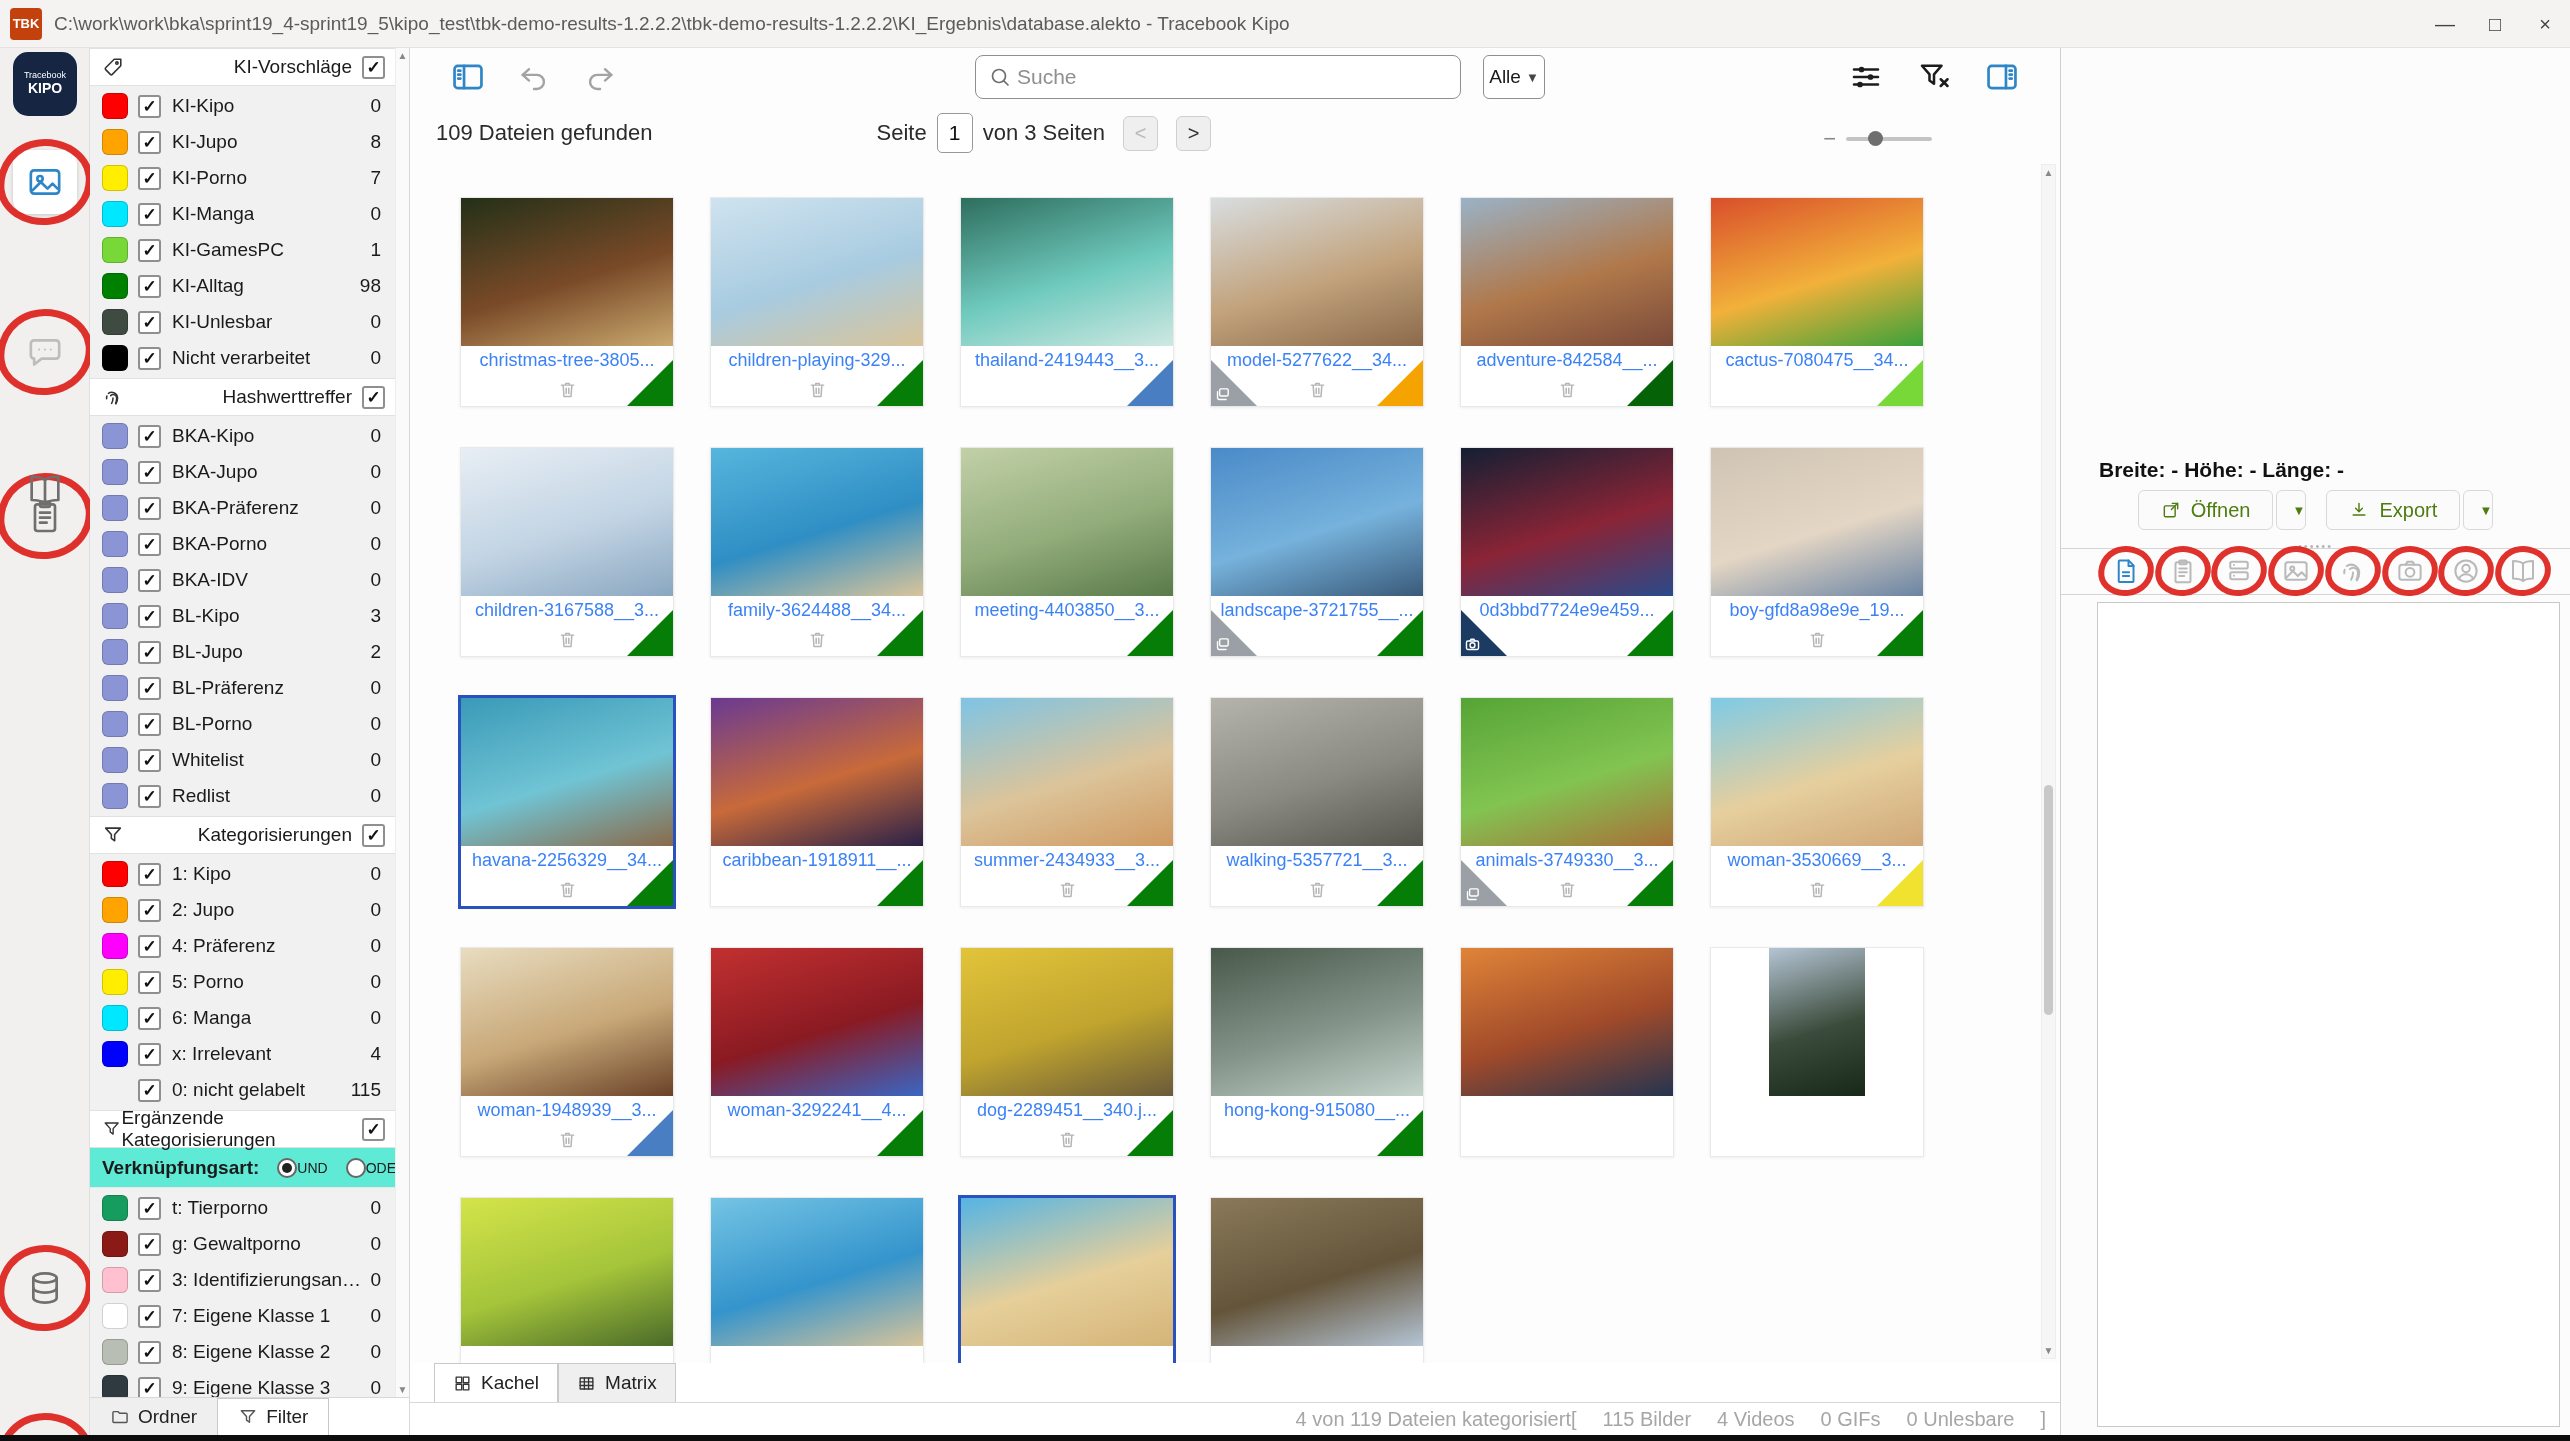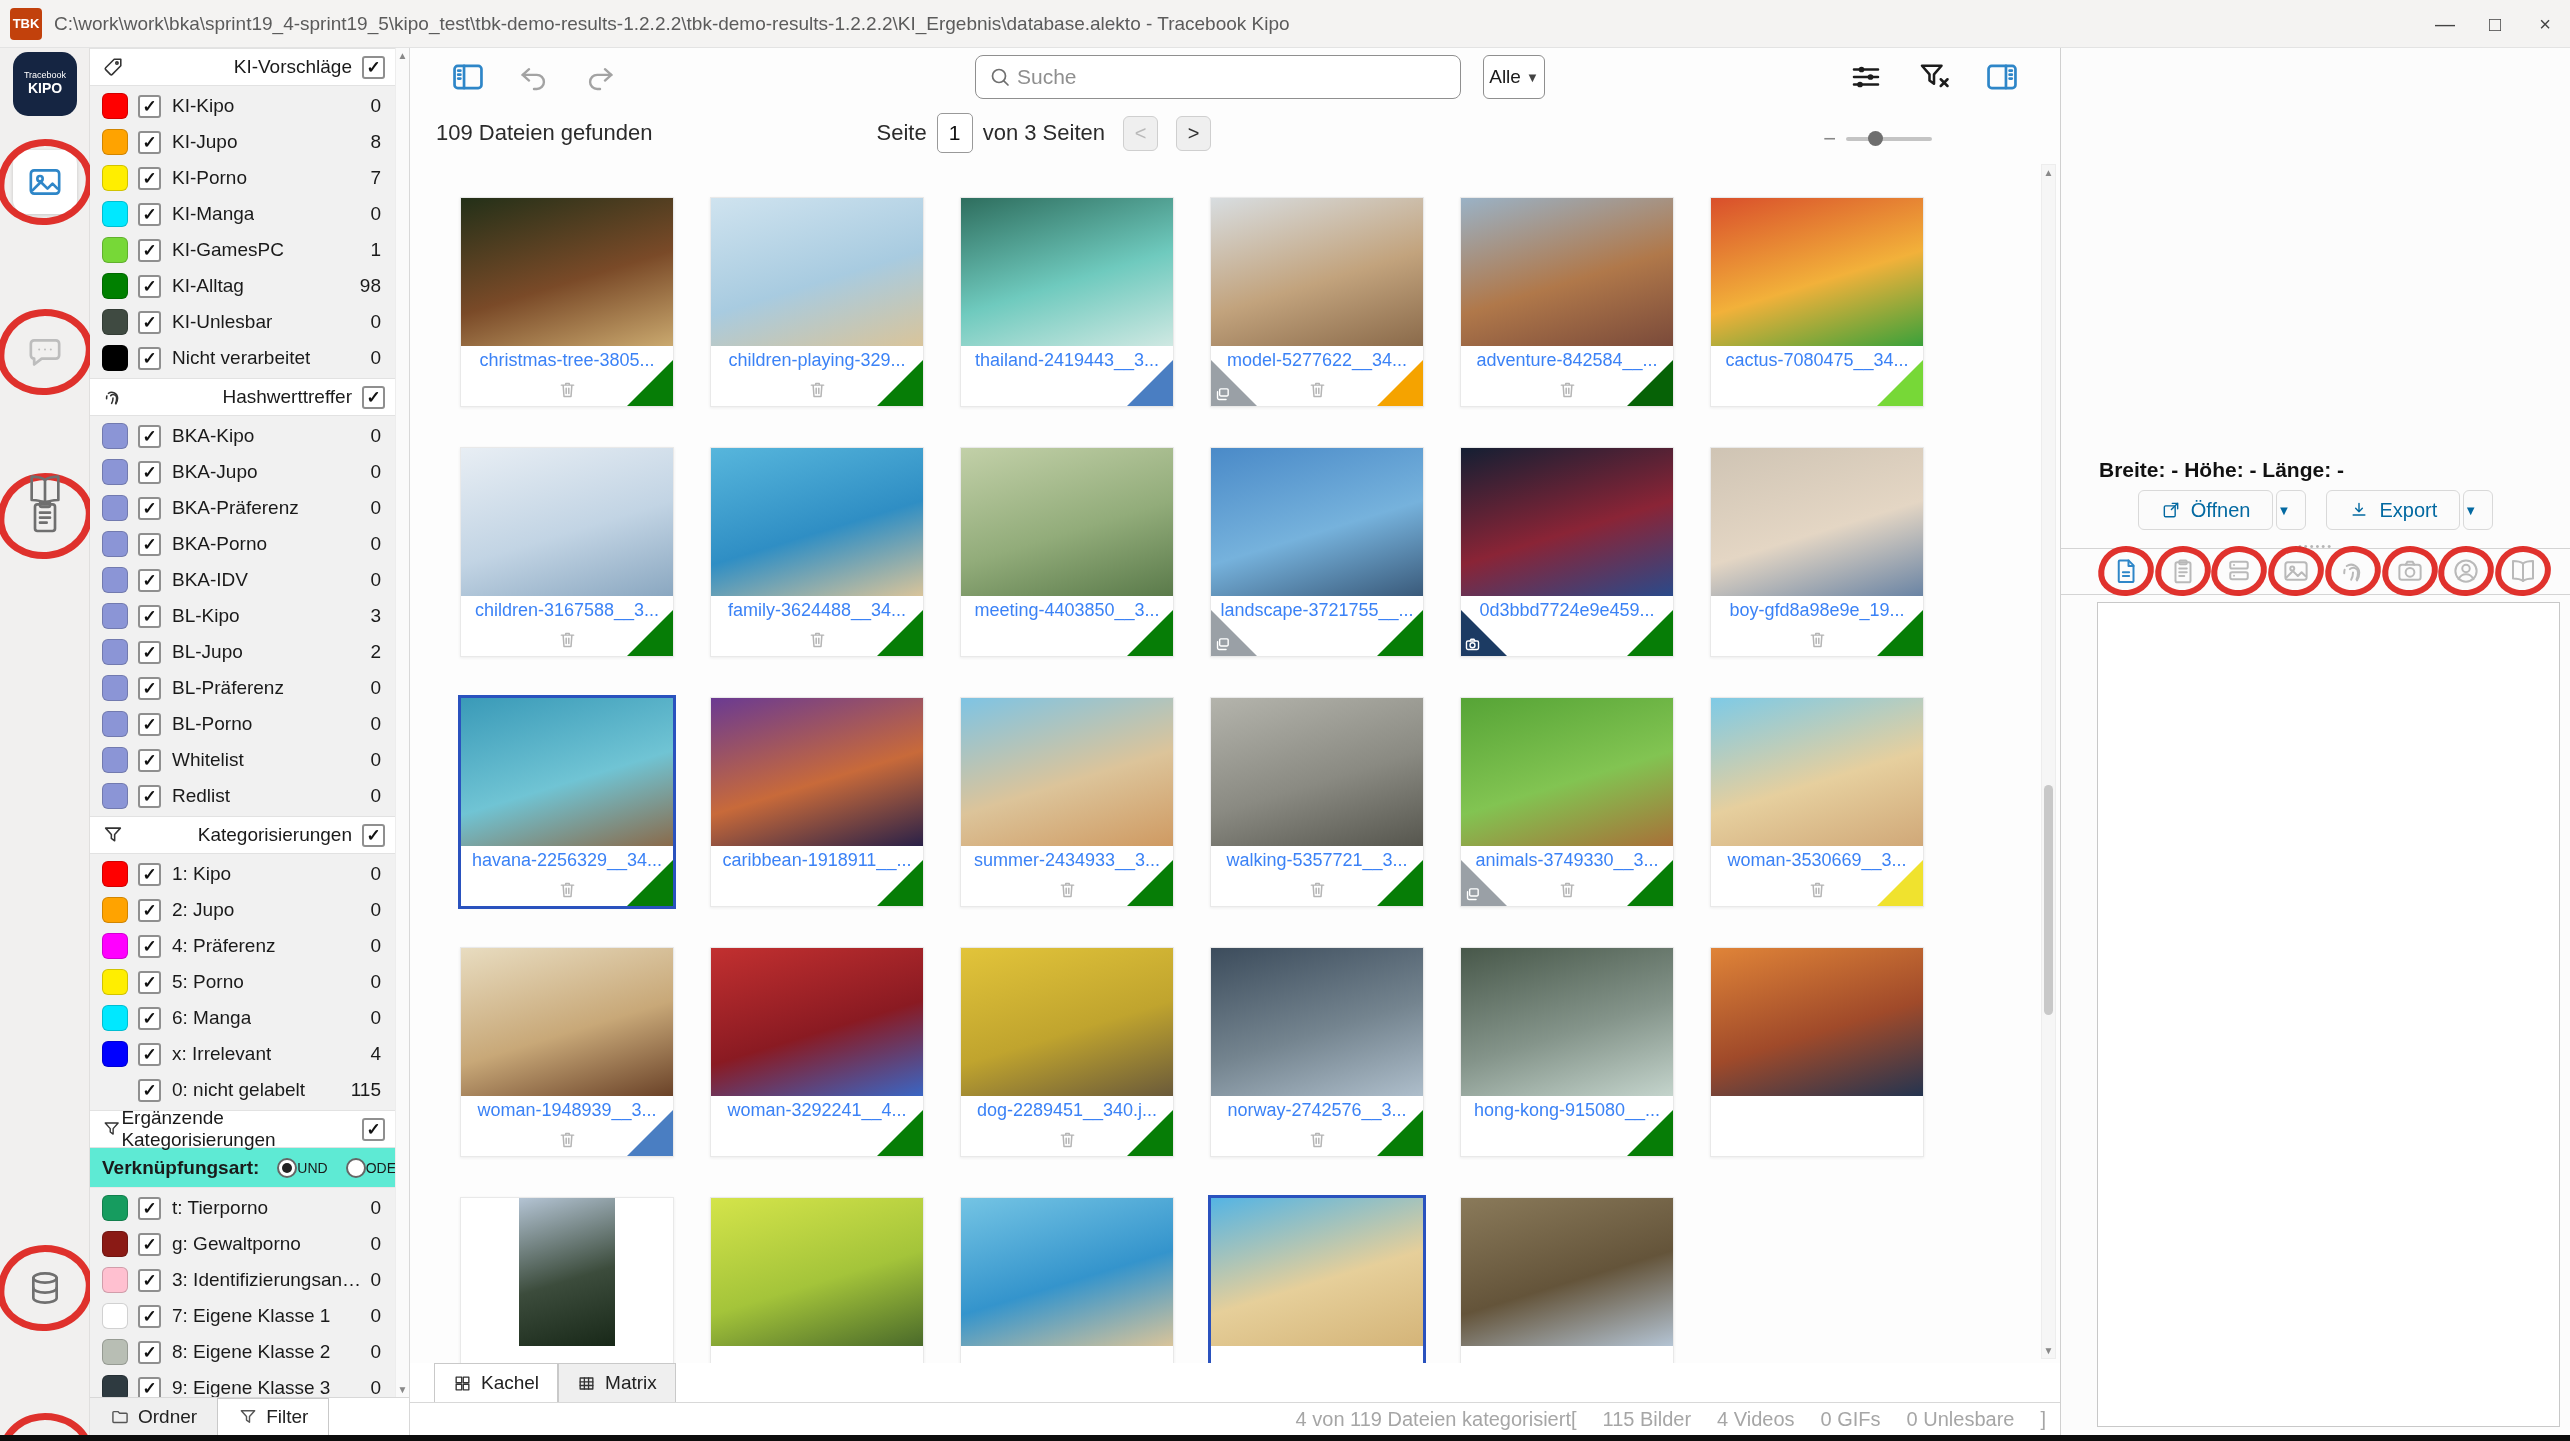--- a/index.html
+++ b/index.html
@@ -91,21 +91,21 @@
   .btabs{position:absolute;top:0;left:24px;display:flex;height:39px}
   .btab{display:flex;align-items:center;gap:9px;font-size:19px;padding:0 18px;border:1px solid #c9c9c9;border-bottom:none;background:#efefef;color:#222}
   .btab.active{background:#fff}
   .btab .svgi{color:#333}
   .statusline{position:absolute;top:39px;left:0;right:0;bottom:0;border-top:1px solid #d8d8d8;display:flex;align-items:center;justify-content:flex-end;padding-right:14px;color:#a6a6a6;font-size:20px;}
   .statusline .grp{display:flex;gap:26px}
   
   .rightpanel{width:510px;flex:none;border-left:1px solid #d0d0d0;background:#fcfcfc;position:relative}
   .dims{position:absolute;top:410px;left:38px;font-size:21px;font-weight:bold;color:#111}
   .actions{position:absolute;top:442px;left:0;right:0;display:flex;justify-content:center;gap:20px}
-  .abtn{height:40px;border:1px solid #d9d9d9;border-radius:6px;background:#fbfbfb;color:#0369a1;display:flex;align-items:center;justify-content:space-between;gap:10px;font-size:20px;padding:0 22px}
+  .abtn{height:40px;border:1px solid #d9d9d9;border-radius:6px;background:#fbfbfb;color:#4d7c0f;display:flex;align-items:center;justify-content:flex-end;gap:10px;font-size:20px;padding:0 22px}
   .abtn.small{width:30px;padding:0;font-size:13px}
   .btngrp{display:flex;gap:3px}
   .rp-div1{position:absolute;top:500px;left:0;right:0;border-top:1px solid #d4d4d4}
   .rp-div2{position:absolute;top:546px;left:0;right:0;border-top:1px solid #d4d4d4}
   .rp-handle{position:absolute;top:492px;left:50%;transform:translateX(-50%);color:#b5b5b5;font-size:11px;letter-spacing:2px}
   .rpicons{position:absolute;top:506px;left:48px;right:30px;display:flex;justify-content:space-between;align-items:center}
   .rpicon{color:#b9b9b9;display:flex;align-items:center;justify-content:center;width:34px;height:34px}
   .rpicon.active{color:#2e86c8}
   .rpicon.ring::after{left:-11px;right:-11px;top:-8px;bottom:-8px;border-width:6px}
   .rpbox{position:absolute;top:554px;left:36px;right:10px;bottom:8px;background:#fff;border:1px solid #c8c8c8}
@@ -741,31 +741,20 @@
             <div class="tname">dog-2289451__340.j...</div>
             <div class="trow">
               <svg class="svgi" width="21" height="21" viewBox="0 0 24 24" fill="none" stroke="currentColor" stroke-width="1.7" stroke-linecap="round" stroke-linejoin="round">
                 <path d="M5 7h14M10 7V5h4v2M7 7l1 13h8l1-13"></path>
                 <path d="M10.5 10.5v6M13.5 10.5v6"></path>
               </svg>
             </div>
             <div class="tri" style="border-bottom-color: rgb(6, 125, 6);"></div>
           </div>
           <div class="tile">
-            <div class="timg" style="background: linear-gradient(163deg, rgb(60, 76, 92) 0%, rgb(116, 132, 143) 55%, rgb(174, 190, 203) 100%); width: 100%;"></div>
-            <div class="tname">norway-2742576__3...</div>
-            <div class="trow">
-              <svg class="svgi" width="21" height="21" viewBox="0 0 24 24" fill="none" stroke="currentColor" stroke-width="1.7" stroke-linecap="round" stroke-linejoin="round">
-                <path d="M5 7h14M10 7V5h4v2M7 7l1 13h8l1-13"></path>
-                <path d="M10.5 10.5v6M13.5 10.5v6"></path>
-              </svg>
-            </div>
-            <div class="tri" style="border-bottom-color: rgb(6, 125, 6);"></div>
-          </div>
-          <div class="tile">
             <div class="timg" style="background: linear-gradient(163deg, rgb(72, 88, 74) 0%, rgb(132, 148, 138) 55%, rgb(196, 212, 204) 100%); width: 100%;"></div>
             <div class="tname">hong-kong-915080__...</div>
             <div class="trow"></div>
             <div class="tri" style="border-bottom-color: rgb(6, 125, 6);"></div>
           </div>
           <div class="tile">
             <div class="timg" style="background: linear-gradient(163deg, rgb(224, 132, 56) 0%, rgb(160, 74, 42) 55%, rgb(36, 52, 80) 100%); width: 100%;"></div>
             <div class="tname"></div>
           </div>
           <div class="tile">

